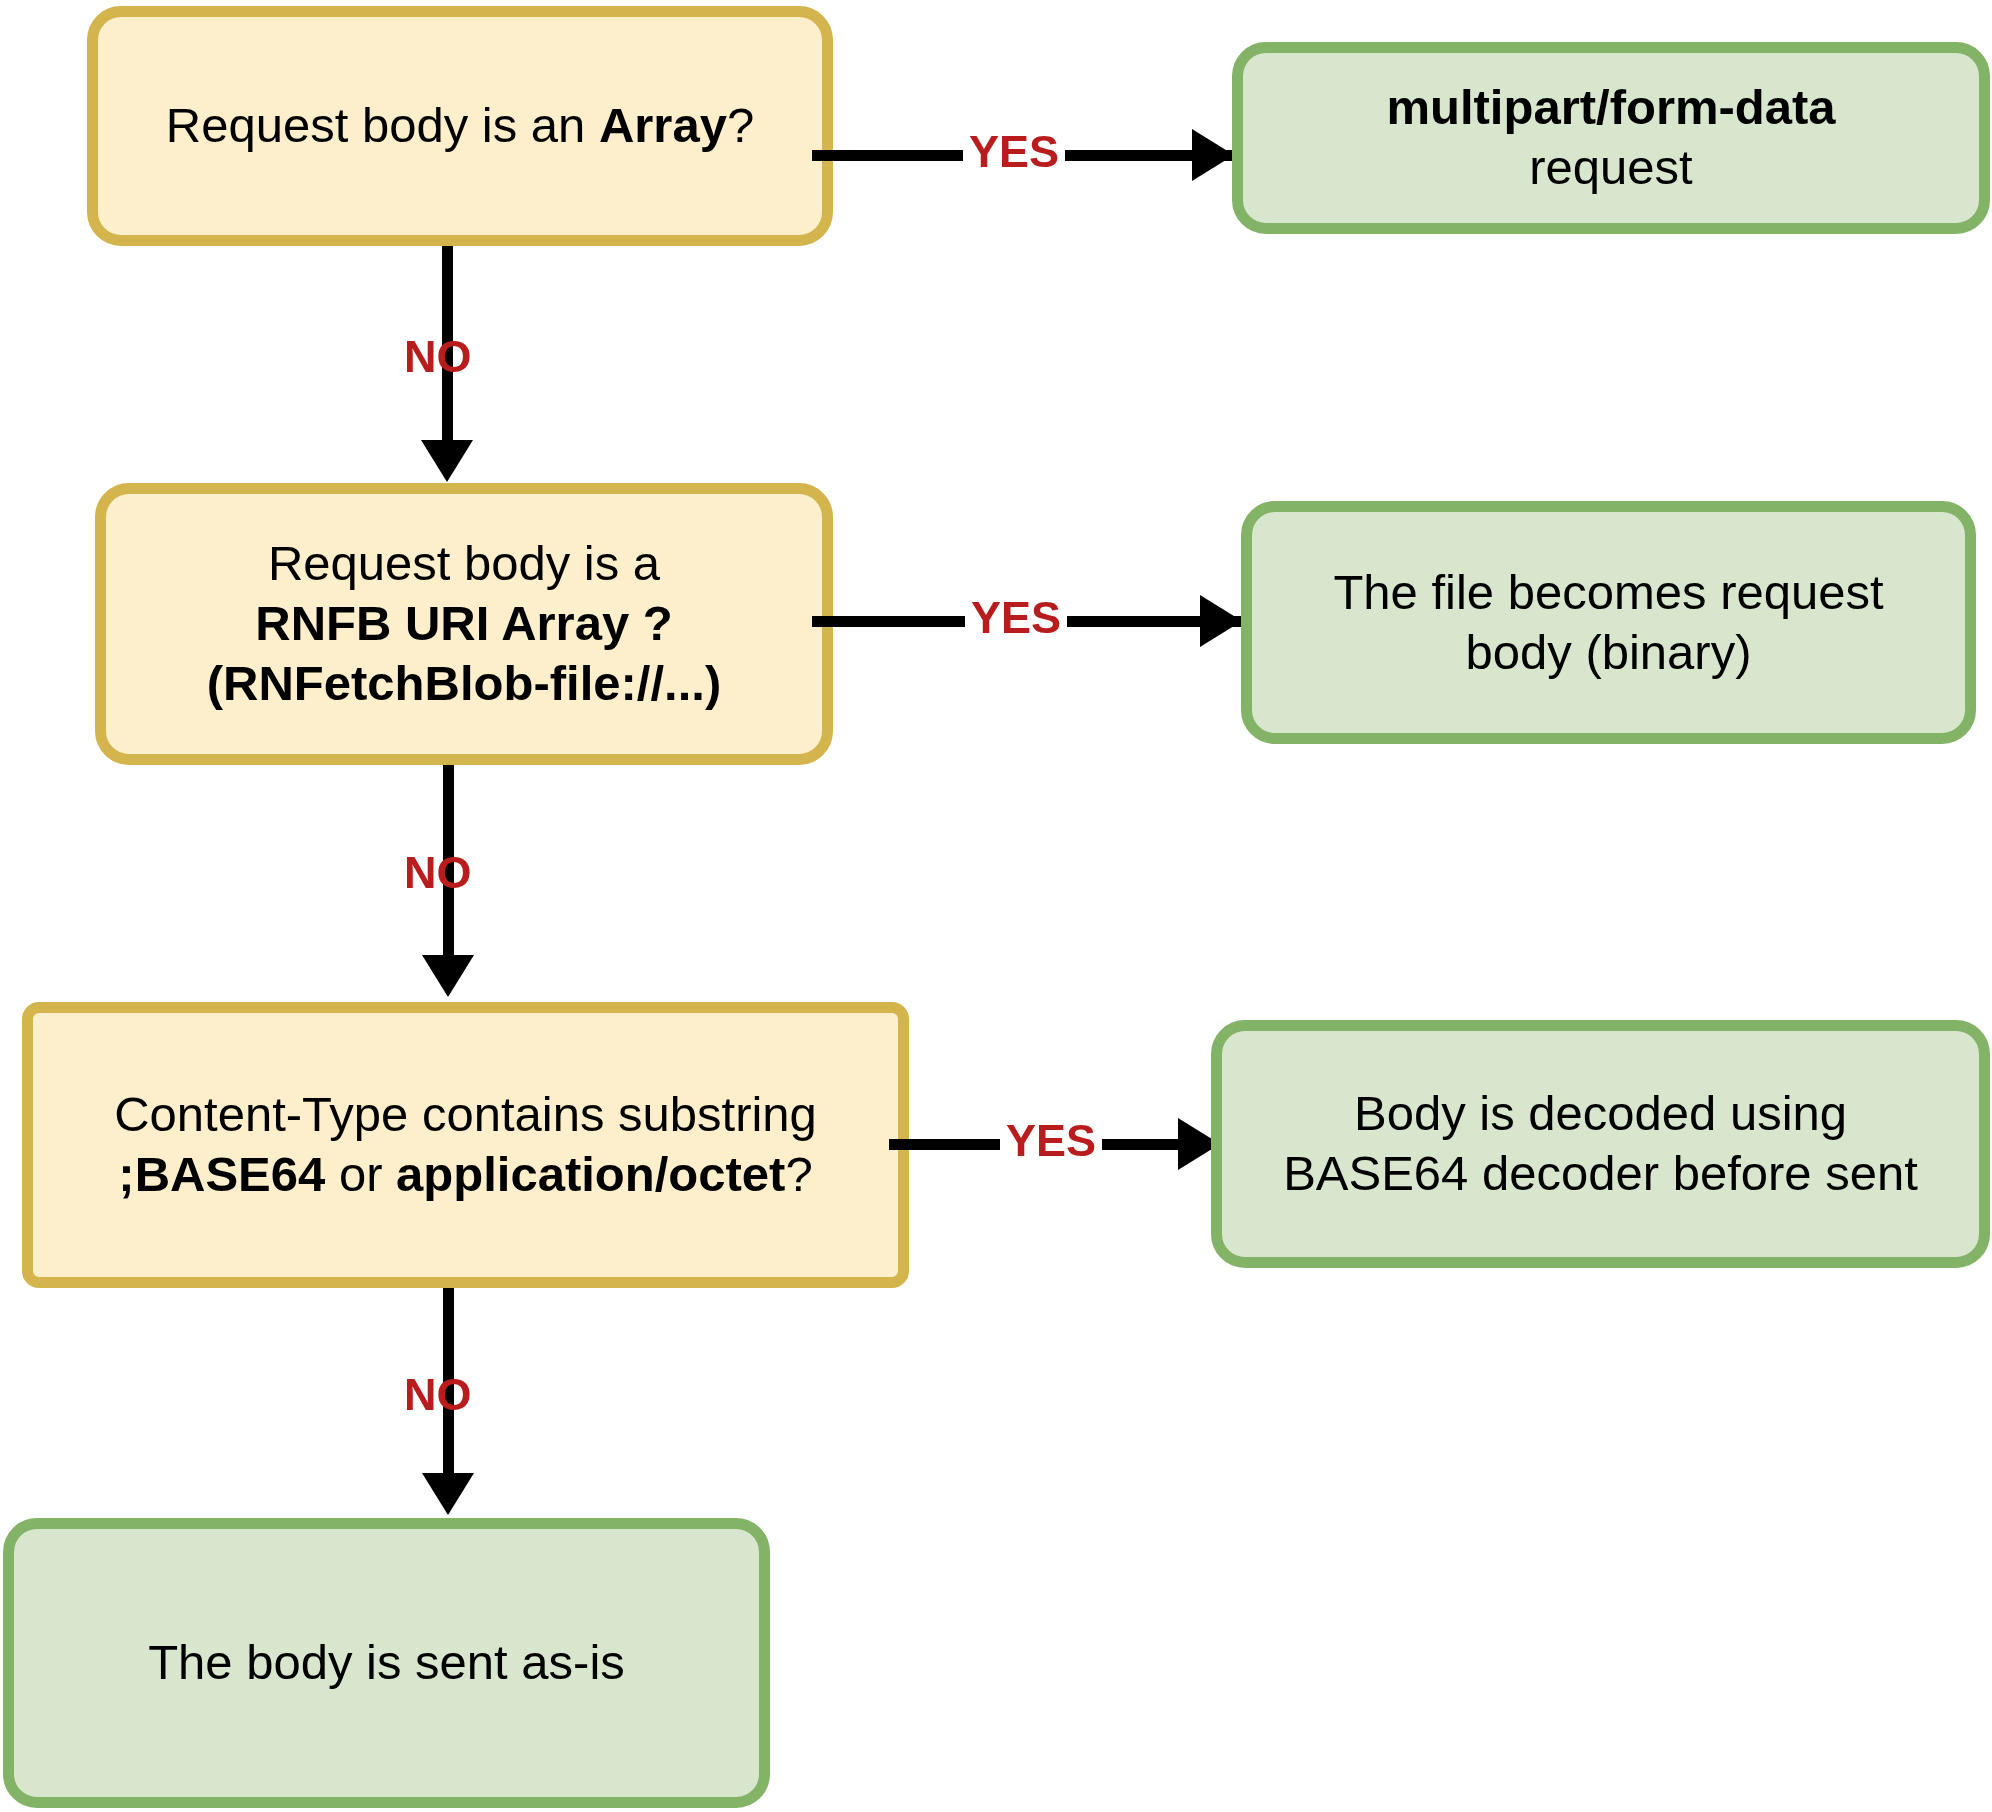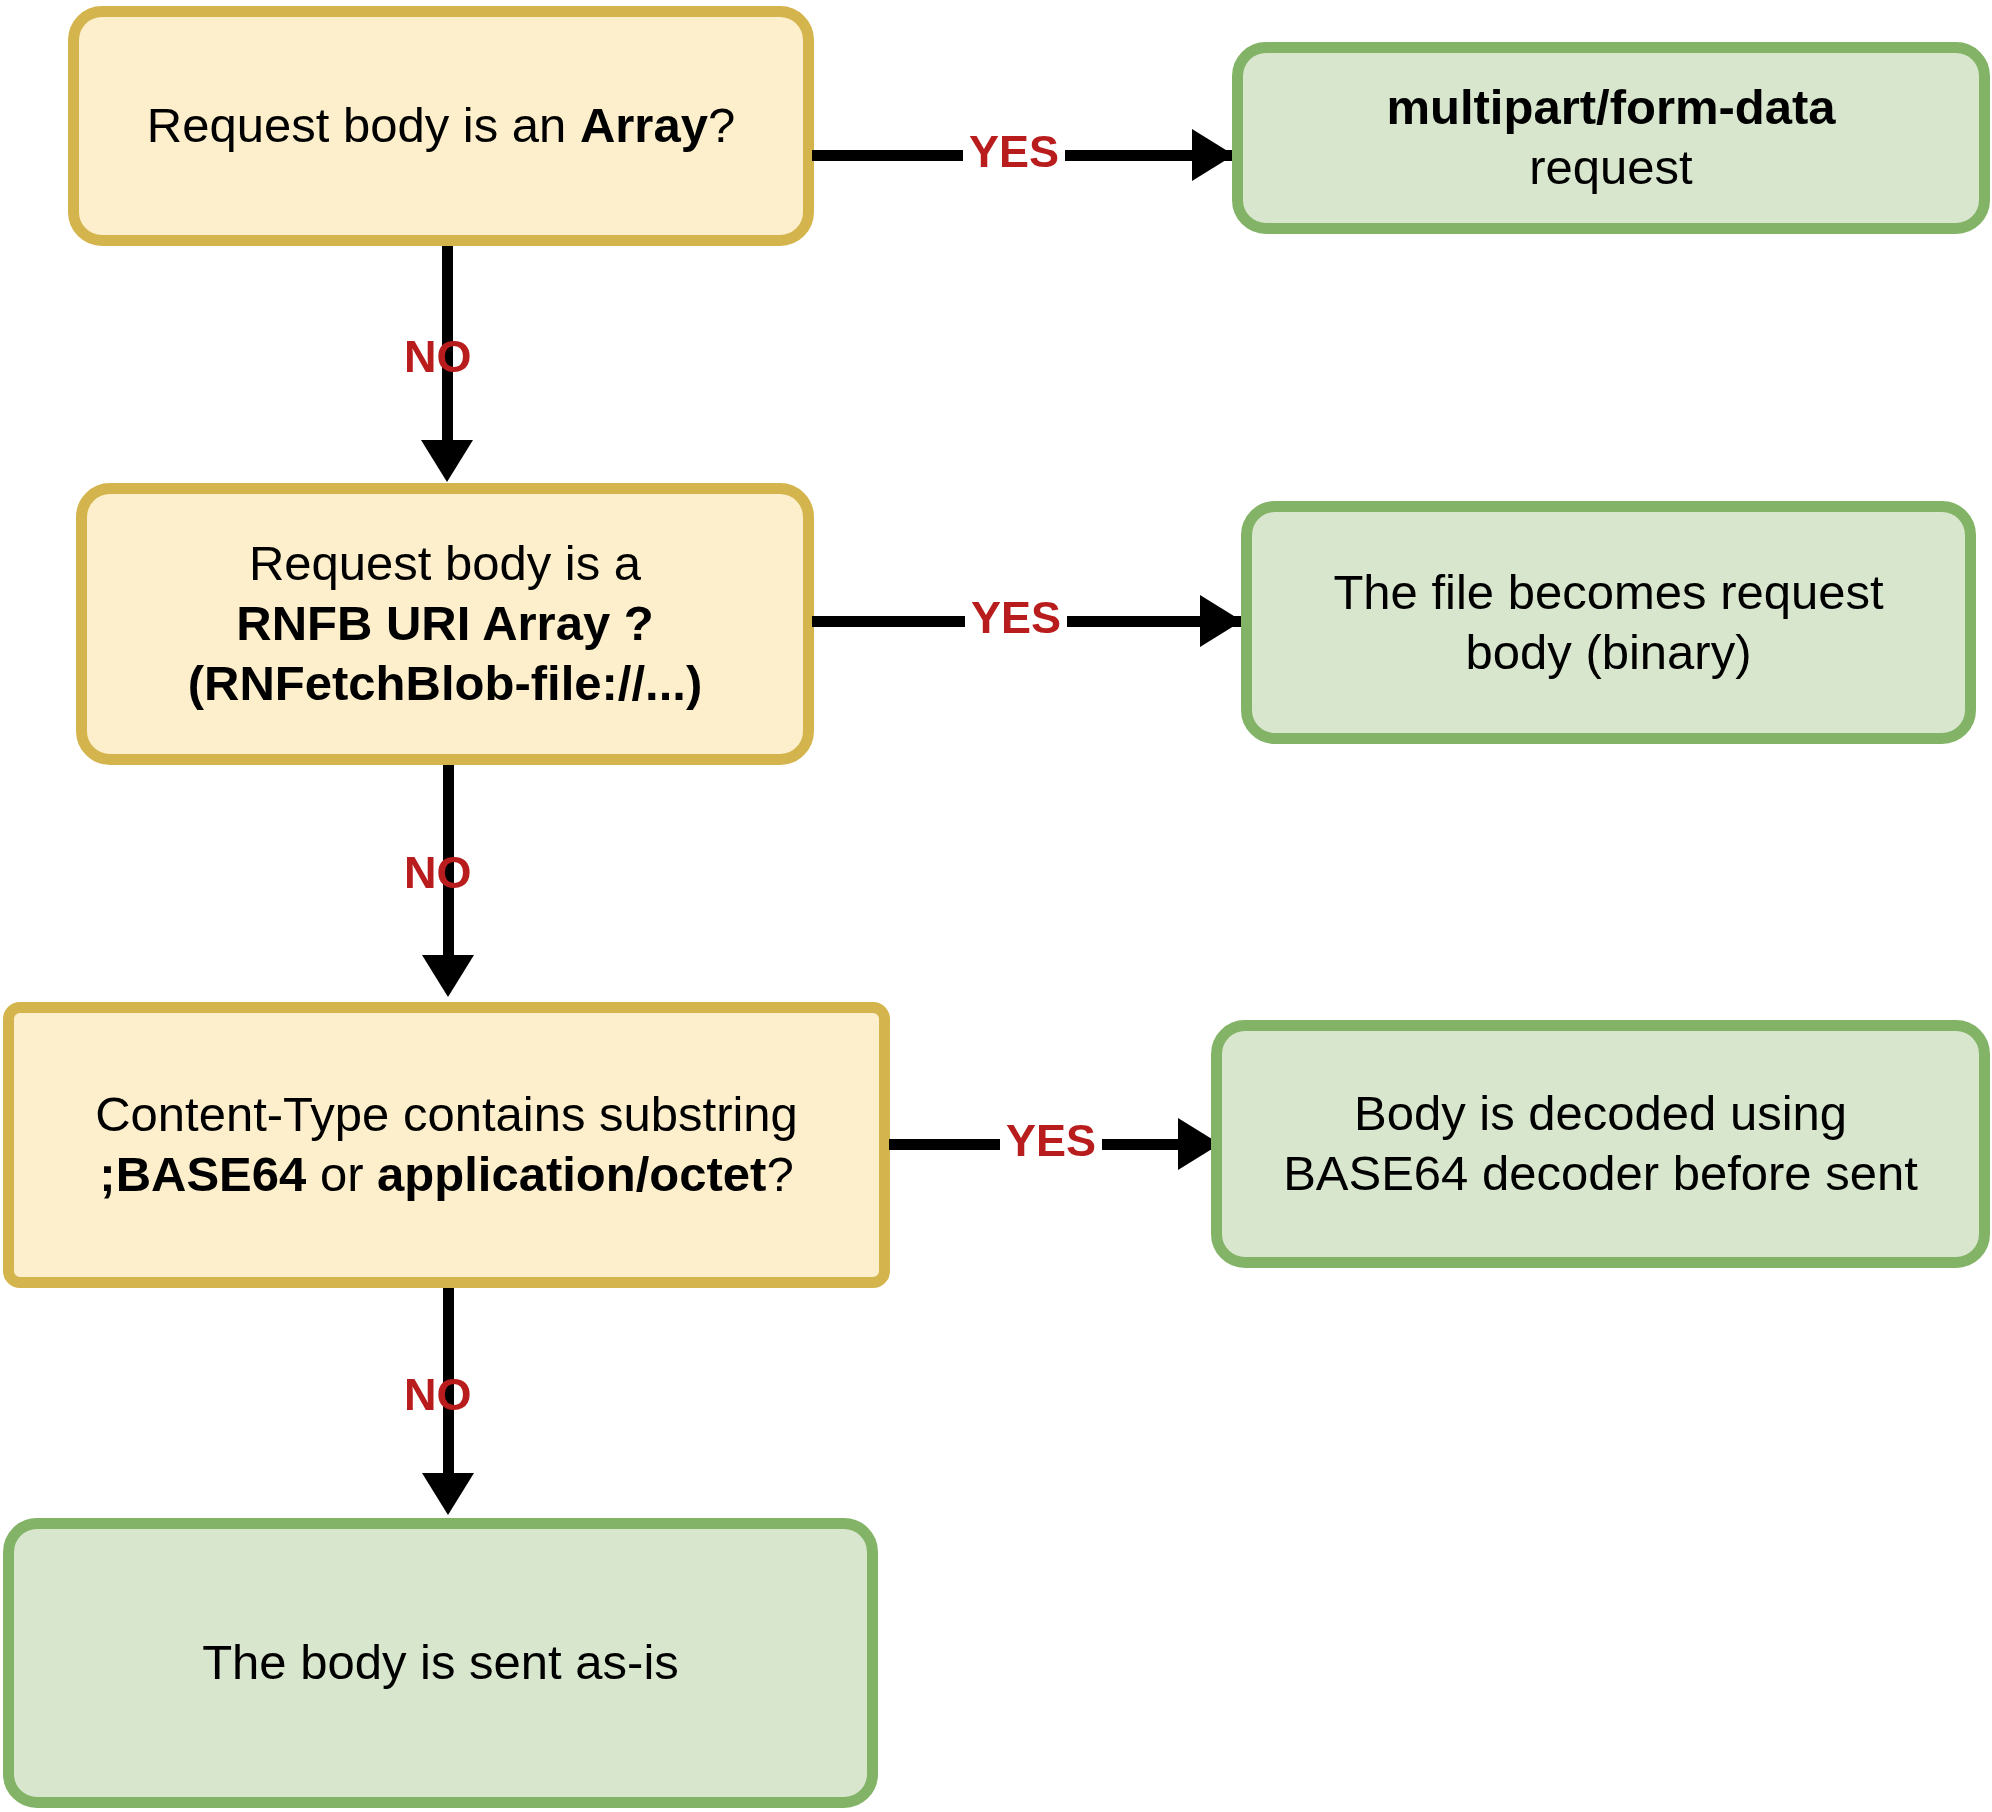--- a/index.html
+++ b/index.html
@@ -29,20 +29,21 @@
     display: block;
     width: 100%;
     padding: 0 14px;
     box-sizing: border-box;
   }
   .decision {
     background: #FDEFCB;
     border: 11px solid #D4B44C;
     border-radius: 34px;
     font-size: 49px;
+    margin-left: 19px;
   }
   .outcome {
     background: #D7E6CD;
     border: 11px solid #83B366;
     border-radius: 34px;
     font-size: 49px;
   }
   .node b { font-weight: bold; }
 
   
@@ -127,17 +128,17 @@
   <div class="edge-label" style="left:1000px; top:1116px;">YES</div>
 
   <div class="node outcome" style="left:1211px; top:1020px; width:779px; height:248px;">
     <span class="txt"><span>Body is decoded using</span><br><span>BASE64 decoder before sent</span></span>
   </div>
 
   <div class="conn vline" style="left:443px; top:1288px; height:200px;"></div>
   <div class="conn arrow-down" style="left:422px; top:1473px;"></div>
   <div class="edge-label no" style="left:398px; top:1370px;">NO</div>
 
-  <div class="node outcome" style="left:3px; top:1518px; width:875px; height:290px;">
+  <div class="node outcome" style="left:3px; top:1518px; width:767px; height:290px;">
     <span class="txt"><span>The body is sent as-is</span></span>
   </div>
 
 </div>
 
 </body></html>

